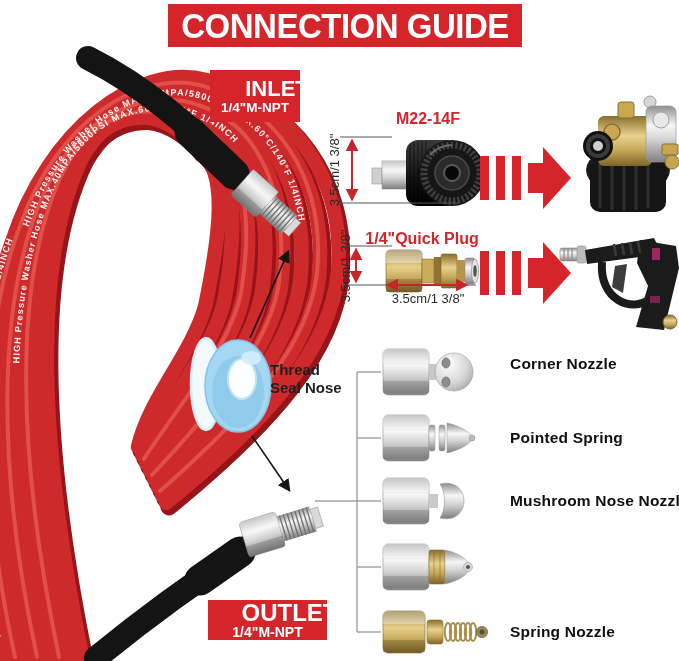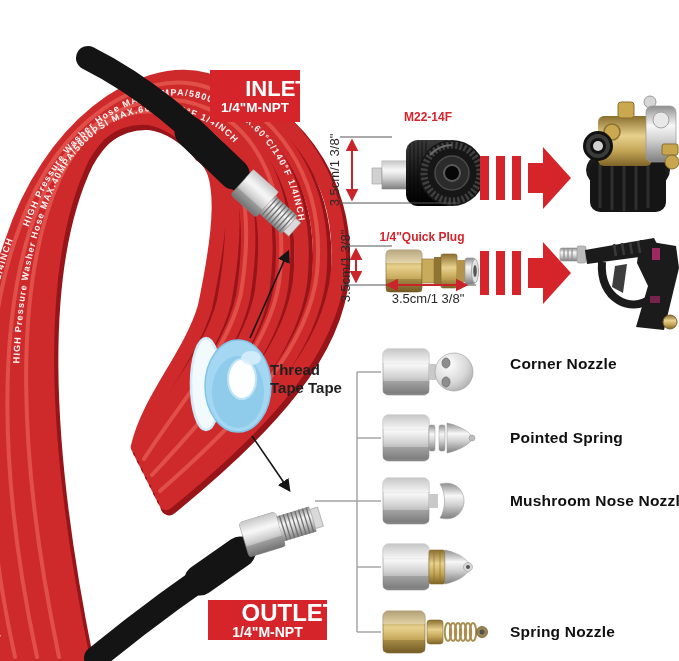--- a/index.html
+++ b/index.html
@@ -22,21 +22,21 @@
   .tagbox{position:absolute;background:#d6242b;color:#fff;text-align:center;
           display:flex;flex-direction:column;align-items:center;justify-content:center;line-height:1.08;}
   .tagbox .big{font-weight:bold;margin-left:44px;}
   .tagbox .small{font-weight:bold;}
   .inletbox{left:210px;top:70px;width:90px;height:52px;}
   .inletbox .big{font-size:22px;}
   .inletbox .small{font-size:13.5px;}
   .outletbox{left:208px;top:600px;width:119px;height:40px;}
   .outletbox .big{font-size:24px;}
   .outletbox .small{font-size:14px;}
-  .connName{position:absolute;color:#d6242b;font-weight:bold;font-size:12px;white-space:nowrap;
+  .connName{position:absolute;color:#d6242b;font-weight:bold;font-size:16px;white-space:nowrap;
             transform:translateX(-50%);}
   .measure{position:absolute;color:#2a2a2a;font-size:13px;white-space:nowrap;}
   .vmeasure{transform:translate(-50%,-50%) rotate(-90deg);}
   .hmeasure{transform:translateX(-50%);}
   .tapeLabel{position:absolute;left:270px;top:361px;width:84px;color:#1f1f1f;
              font-size:15px;font-weight:bold;line-height:1.2;}
   .nozLabel{position:absolute;left:510px;transform:translateY(-50%);color:#101010;
             font-size:15.5px;font-weight:bold;white-space:nowrap;letter-spacing:.2px;}
 </style>
 </head>
@@ -332,34 +332,37 @@
       <ellipse cx="75" cy="0" rx="3.2" ry="9"></ellipse>
           <ellipse cx="80" cy="0" rx="3.2" ry="9"></ellipse>
       <ellipse cx="85" cy="0" rx="3.2" ry="9"></ellipse>
           <ellipse cx="90" cy="0" rx="3.2" ry="9"></ellipse>
     </g>
     <circle cx="99" cy="0" r="5.5" fill="#9a8754" stroke="#6f5d2f" stroke-width=".8"></circle>
     <circle cx="99" cy="0" r="2.5" fill="#4f4f4f"></circle>
   </g>
 </svg>
 
+<div class="banner">
+  <span>CONNECTION GUIDE</span>
+</div>
 
 <div class="tagbox inletbox">
   <div class="big">INLET</div>
   <div class="small">1/4"M-NPT</div>
 </div>
 
 <div class="connName" style="left:428px;top:110px;">M22-14F</div>
 <div class="measure vmeasure" style="left:334px;top:170px;">3.5cm/1  3/8"</div>
 
 <div class="connName" style="left:422px;top:230px;">1/4"Quick Plug</div>
 <div class="measure vmeasure" style="left:345px;top:266px;">3.5cm/1  3/8"</div>
 <div class="measure hmeasure" style="left:428px;top:291px;">3.5cm/1  3/8"</div>
 
-<div class="tapeLabel">Thread Tape Tape</div>
+<div class="tapeLabel">Thread Seal Nose</div>
 
 <div class="tagbox outletbox">
   <div class="big">OUTLET</div>
   <div class="small">1/4"M-NPT</div>
 </div>
 
 <div class="nozLabel" style="top:364px;">Corner Nozzle</div>
 <div class="nozLabel" style="top:438px;">Pointed Spring</div>
 <div class="nozLabel" style="top:501px;">Mushroom Nose Nozzle</div>
 <div class="nozLabel" style="top:632px;">Spring Nozzle</div>

